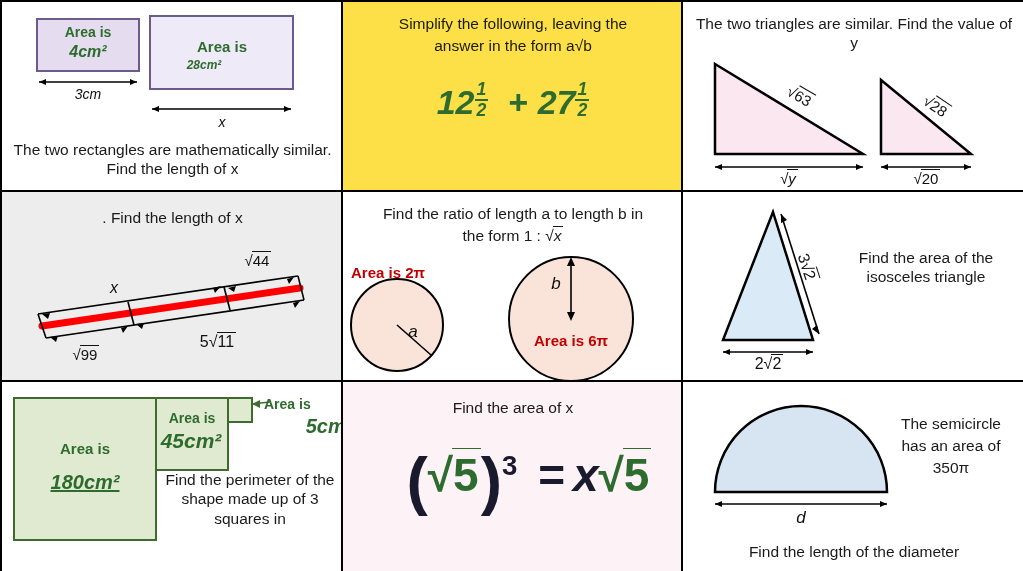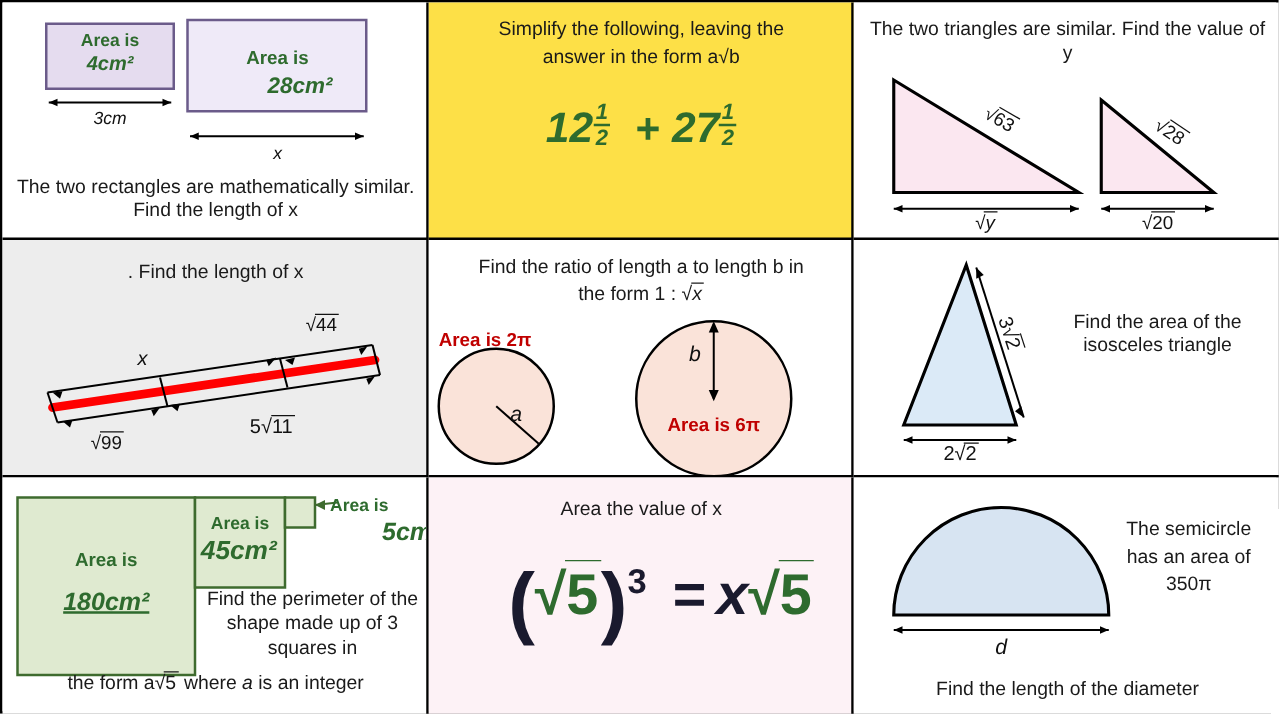--- a/index.html
+++ b/index.html
@@ -92,21 +92,21 @@
       <polygon points="37,80 44,77 44,83" fill="#000"></polygon>
       <polygon points="135,80 128,77 128,83" fill="#000"></polygon>
       <line x1="150" y1="107" x2="289" y2="107" stroke="#000" stroke-width="1.6"></line>
       <polygon points="150,107 157,104 157,110" fill="#000"></polygon>
       <polygon points="289,107 282,104 282,110" fill="#000"></polygon>
     </svg>
     <div class="lbl green" style="left:44px; top:22px; width:84px;">Area is</div>
     <div class="lbl green italic" style="left:44px; top:40px; width:84px; font-size:16px;">4cm²</div>
     <div class="lbl italic" style="left:46px; top:84px; width:80px;">3cm</div>
     <div class="lbl green" style="left:170px; top:36px; width:100px; font-size:15px;">Area is</div>
-    <div class="lbl green italic" style="left:188px; top:56px; width:100px; font-size:18px;">28cm²</div>
+    <div class="lbl green italic" style="left:152px; top:56px; width:100px; font-size:12px;">28cm²</div>
     <div class="lbl italic" style="left:180px; top:112px; width:80px;">x</div>
     <div class="txt" style="left:10px; top:138px; width:321px;">The two rectangles are mathematically similar. Find the length of x</div>
   </div>
 
   <div class="cell c2 r1 bg-cream">
     <div class="txt" style="left:16px; top:12px; width:308px;">Simplify the following, leaving the</div>
     <div class="txt" style="left:16px; top:34px; width:308px;">answer in the form a√b</div>
     <div style="position:absolute; left:0; top:78px; width:340px; text-align:center; font-size:34px; font-weight:bold; font-style:italic; color:#2e6b2e;">
       <span>12</span><span class="frac"><span class="num">1</span><span class="den">2</span></span>
       <span style="padding:0 10px;">+</span><span>27</span><span class="frac"><span class="num">1</span><span class="den">2</span></span>
@@ -215,25 +215,24 @@
       <line x1="250" y1="22" x2="268" y2="20" stroke="#3e6b2e" stroke-width="1.6"></line>
       <polygon points="250,22 258,18 258,26" fill="#3e6b2e"></polygon>
     </svg>
     <div class="lbl green" style="left:16px; top:58px; width:134px; font-size:15px;">Area is</div>
     <div class="lbl green italic" style="left:16px; top:88px; width:134px; font-size:20px;text-decoration:underline;">180cm²</div>
     <div class="lbl green" style="left:156px; top:28px; width:68px; font-size:14px;">Area is</div>
     <div class="lbl green italic" style="left:152px; top:46px; width:74px; font-size:21px;">45cm²</div>
     <div class="lbl green" style="left:262px; top:14px; width:74px; font-size:14px; text-align:left;">Area is</div>
     <div class="lbl green italic" style="left:262px; top:32px; width:74px; font-size:20px; text-align:center;margin-left:28px;">5cm²</div>
     <div class="txt" style="left:160px; top:88px; width:176px;">Find the perimeter of the shape made up of 3 squares in</div>
-    <div class="txt" style="left:4px; top:155px; width:333px;">the form a<span class="rad"><span class="sym">√</span><span class="rnd">5</span></span> where <span class="italic">a</span> is an integer</div>
   </div>
 
   <div class="cell c2 r3 bg-pinkish">
-    <div class="txt" style="left:16px; top:16px; width:308px;">Area the value of x</div>
+    <div class="txt" style="left:16px; top:16px; width:308px;">Find the area of x</div>
     <div style="position:absolute; left:0; top:62px; width:340px; text-align:center; font-size:46px; font-weight:bold;margin-left:16px;">
       <span style="color:#1a1a2e; font-size:64px; vertical-align:-12px;">(</span><span class="rad" style="color:#2e6b2e;"><span class="sym">√</span><span class="rnd">5</span></span><span style="color:#1a1a2e; font-size:64px; vertical-align:-12px;">)</span><span class="sup" style="color:#1a1a2e;">3</span>
       <span style="color:#1a1a2e; padding:0 8px;">=</span><span style="color:#1a1a2e; font-style:italic;">x</span><span class="rad" style="color:#2e6b2e;"><span class="sym">√</span><span class="rnd">5</span></span>
     </div>
   </div>
 
   <div class="cell c3 r3 bg-white">
     <svg width="342" height="191">
       <path d="M 32 110 A 86 86 0 0 1 204 110 L 32 110 Z" fill="#d7e4f2" stroke="#000" stroke-width="2.5"></path>
       <line x1="32" y1="122" x2="204" y2="122" stroke="#000" stroke-width="1.6"></line>

